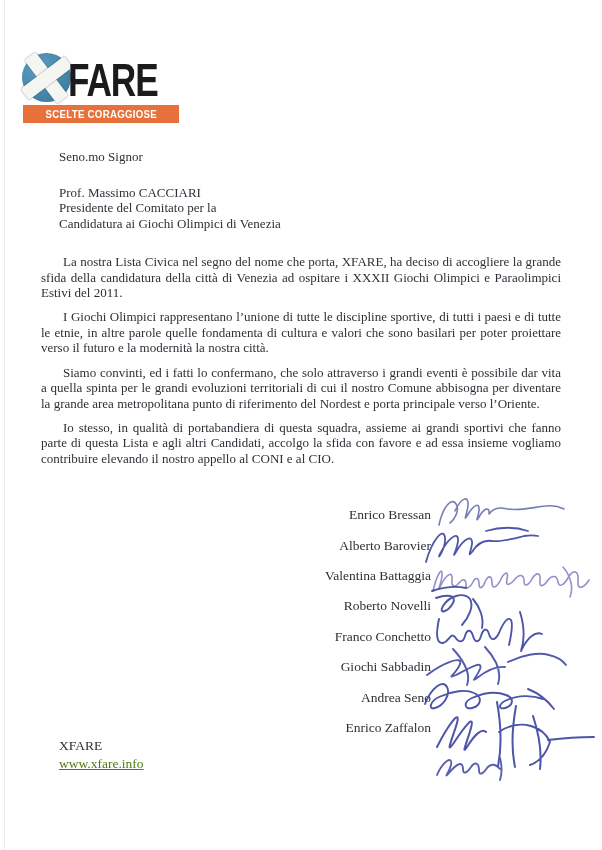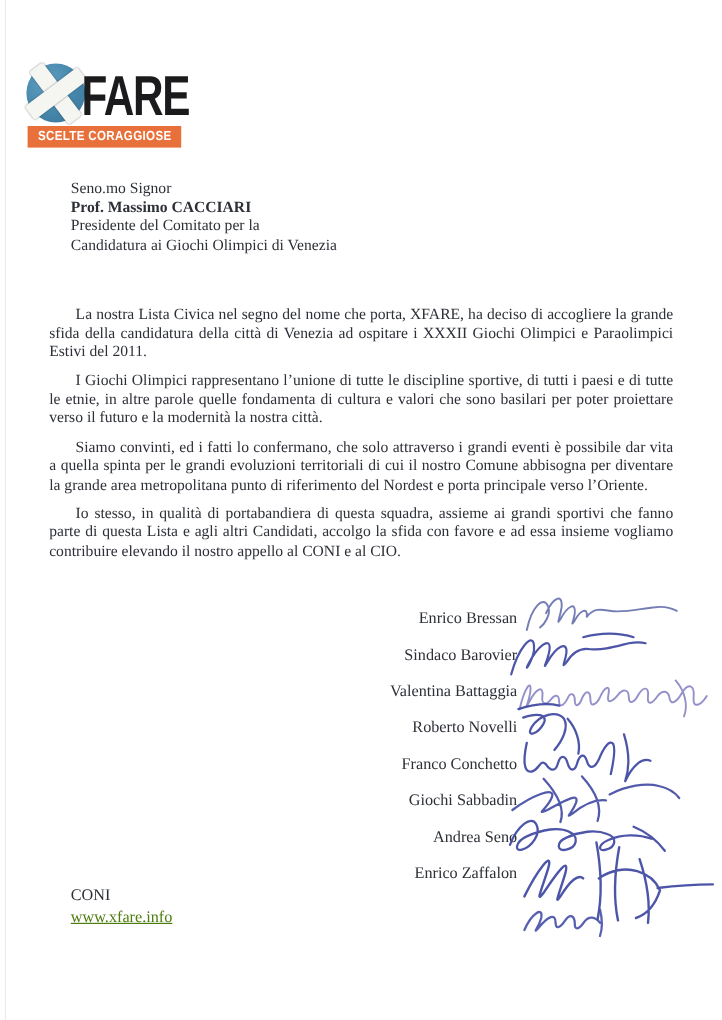--- a/index.html
+++ b/index.html
@@ -21,29 +21,29 @@
     border-radius:2px;box-shadow:0 0 1.5px rgba(25,45,60,0.6);
   }
   .xbar.a{transform:rotate(45deg);}
   .xbar.b{transform:rotate(-45deg);}
   .logo-word{
     position:absolute;left:46px;top:4px;font-family:"Liberation Sans",sans-serif;
     font-weight:700;font-size:47px;line-height:1;color:#1b1b1d;
     transform:scaleX(0.75);transform-origin:left top;letter-spacing:-1.5px;white-space:nowrap;
   }
   .logo-tagline{
-    position:absolute;left:1px;top:53px;width:128px;height:18px;background:#e8703a;
+    position:absolute;left:1px;top:53px;width:156px;height:18px;background:#e8703a;
     color:#ffffff;display:flex;align-items:center;justify-content:center;
     font-family:"Liberation Sans",sans-serif;font-weight:700;font-size:11px;
   }
   .logo-tagline span{transform:scaleX(0.88);letter-spacing:0.3px;white-space:nowrap;}
 
   
   .recipient{position:absolute;left:59px;top:149px;font-size:13px;line-height:15.6px;}
-  .recipient .bold{font-weight:700;}
+  .recipient .bold{font-weight:400;margin-top:20px;}
 
   
   .letter-body{
     position:absolute;left:41px;top:254px;width:520px;
     font-size:13px;line-height:15.6px;text-align:justify;
   }
   .letter-body p{margin:0 0 8.5px 0;text-indent:22px;}
 
   
   .signatories{position:absolute;left:60px;top:500px;width:371px;}
@@ -87,21 +87,21 @@
     <p>I Giochi Olimpici rappresentano l’unione di tutte le discipline sportive, di tutti i paesi e di tutte le etnie, in altre parole quelle fondamenta di cultura e valori che sono basilari per poter proiettare verso il futuro e la modernità la nostra città.</p>
     <p>Siamo convinti, ed i fatti lo confermano, che solo attraverso i grandi eventi è possibile dar vita a quella spinta per le grandi evoluzioni territoriali di cui il nostro Comune abbisogna per diventare la grande area metropolitana punto di riferimento del Nordest e porta principale verso l’Oriente.</p>
     <p>Io stesso, in qualità di portabandiera di questa squadra, assieme ai grandi sportivi che fanno parte di questa Lista e agli altri Candidati, accolgo la sfida con favore e ad essa insieme vogliamo contribuire elevando il nostro appello al CONI e al CIO.</p>
   </div>
 
   <div class="signatories" id="signatories">
       <div class="sig-row">
         <span>Enrico Bressan</span>
       </div>
       <div class="sig-row">
-        <span>Sindaco Barovier</span>
+        <span>Alberto Barovier</span>
       </div>
       <div class="sig-row">
         <span>Valentina Battaggia</span>
       </div>
       <div class="sig-row">
         <span>Roberto Novelli</span>
       </div>
       <div class="sig-row">
         <span>Franco Conchetto</span>
       </div>
@@ -122,16 +122,16 @@
     <path stroke="#8a87c6" stroke-width="1.6" d="M21,113 C25,96 31,87 30,98 C29,107 24,116 29,107 C35,95 41,93 40,102 C39,109 43,110 47,105 C51,100 54,101 54,107 C54,112 58,110 61,104 C63,99 67,99 67,106 C67,112 71,110 73,104 C76,97 80,97 80,105 C80,112 85,109 88,103 C92,94 97,92 95,101 C93,110 99,106 103,101 C107,96 112,96 112,103 C112,110 117,107 120,101 C124,94 129,94 128,102 C127,111 132,108 136,102 C140,97 145,97 146,104 C147,110 152,107 156,100 C161,91 167,92 166,103 C165,113 172,110 177,102 M151,89 C158,97 162,109 158,119"></path>
     <path stroke="#3d46a0" stroke-width="1.9" d="M20,113 C32,109 45,108 54,110 M24,120 C35,116 45,117 41,125 C36,134 26,137 31,128 C38,117 52,114 58,121 C62,128 57,139 50,147 M61,121 C68,129 72,140 70,150"></path>
     <path stroke="#3d46a0" stroke-width="1.9" d="M27,141 C24,155 24,166 31,165 C38,163 38,154 43,159 C47,165 51,165 53,158 C55,151 59,151 61,158 C63,165 67,165 69,158 C71,151 75,149 77,156 C79,163 83,163 87,155 C91,145 96,138 99,142 C101,146 99,158 97,167 M108,134 C112,147 113,161 109,173 C115,160 123,153 130,156"></path>
     <path stroke="#434ca4" stroke-width="1.9" d="M15,197 C31,185 51,177 48,186 C45,195 33,202 44,197 C59,189 71,182 68,191 C65,199 58,205 65,200 C75,192 85,188 93,189 M41,171 C52,183 59,196 55,207 M73,169 C84,181 90,194 86,206 M96,184 C110,177 126,174 137,177 C146,179 151,183 154,187"></path>
     <path stroke="#3d46a0" stroke-width="1.9" d="M13,226 C19,210 31,201 35,209 C39,217 31,228 23,230 C16,232 18,223 27,219 C40,213 54,211 62,215 C71,219 69,228 60,230 C52,232 51,224 60,220 C71,215 84,213 94,217 C103,220 101,228 93,230 C86,232 86,226 95,222 C106,217 120,217 131,221 M116,211 C126,215 136,223 142,231"></path>
     <path stroke="#3d46a0" stroke-width="2" d="M25,269 C36,247 49,230 45,245 C41,259 33,277 41,266 C53,248 63,235 59,250 C55,264 49,278 55,269 C63,256 70,250 74,254 M85,224 C89,246 90,268 86,288 M104,228 C100,250 99,270 103,289 M87,254 C97,247 109,245 119,248 C129,251 135,257 138,264 C134,276 127,284 118,287 M121,238 C127,256 130,274 128,291 M136,262 C152,260 170,259 182,259"></path>
     <path stroke="#4a53aa" stroke-width="1.9" d="M25,297 C31,283 41,277 39,287 C37,295 31,301 37,295 C45,285 51,283 51,291 C51,297 55,295 59,289 C63,283 67,285 67,292 C67,298 71,296 75,290 C79,285 84,286 88,291 M88,280 C90,288 90,296 88,302"></path>
   </svg>
 
   <div class="footer">
-    <div>CONI</div>
+    <div>XFARE</div>
     <div class="site">www.xfare.info</div>
   </div>
 </div>
 
 </body></html>

